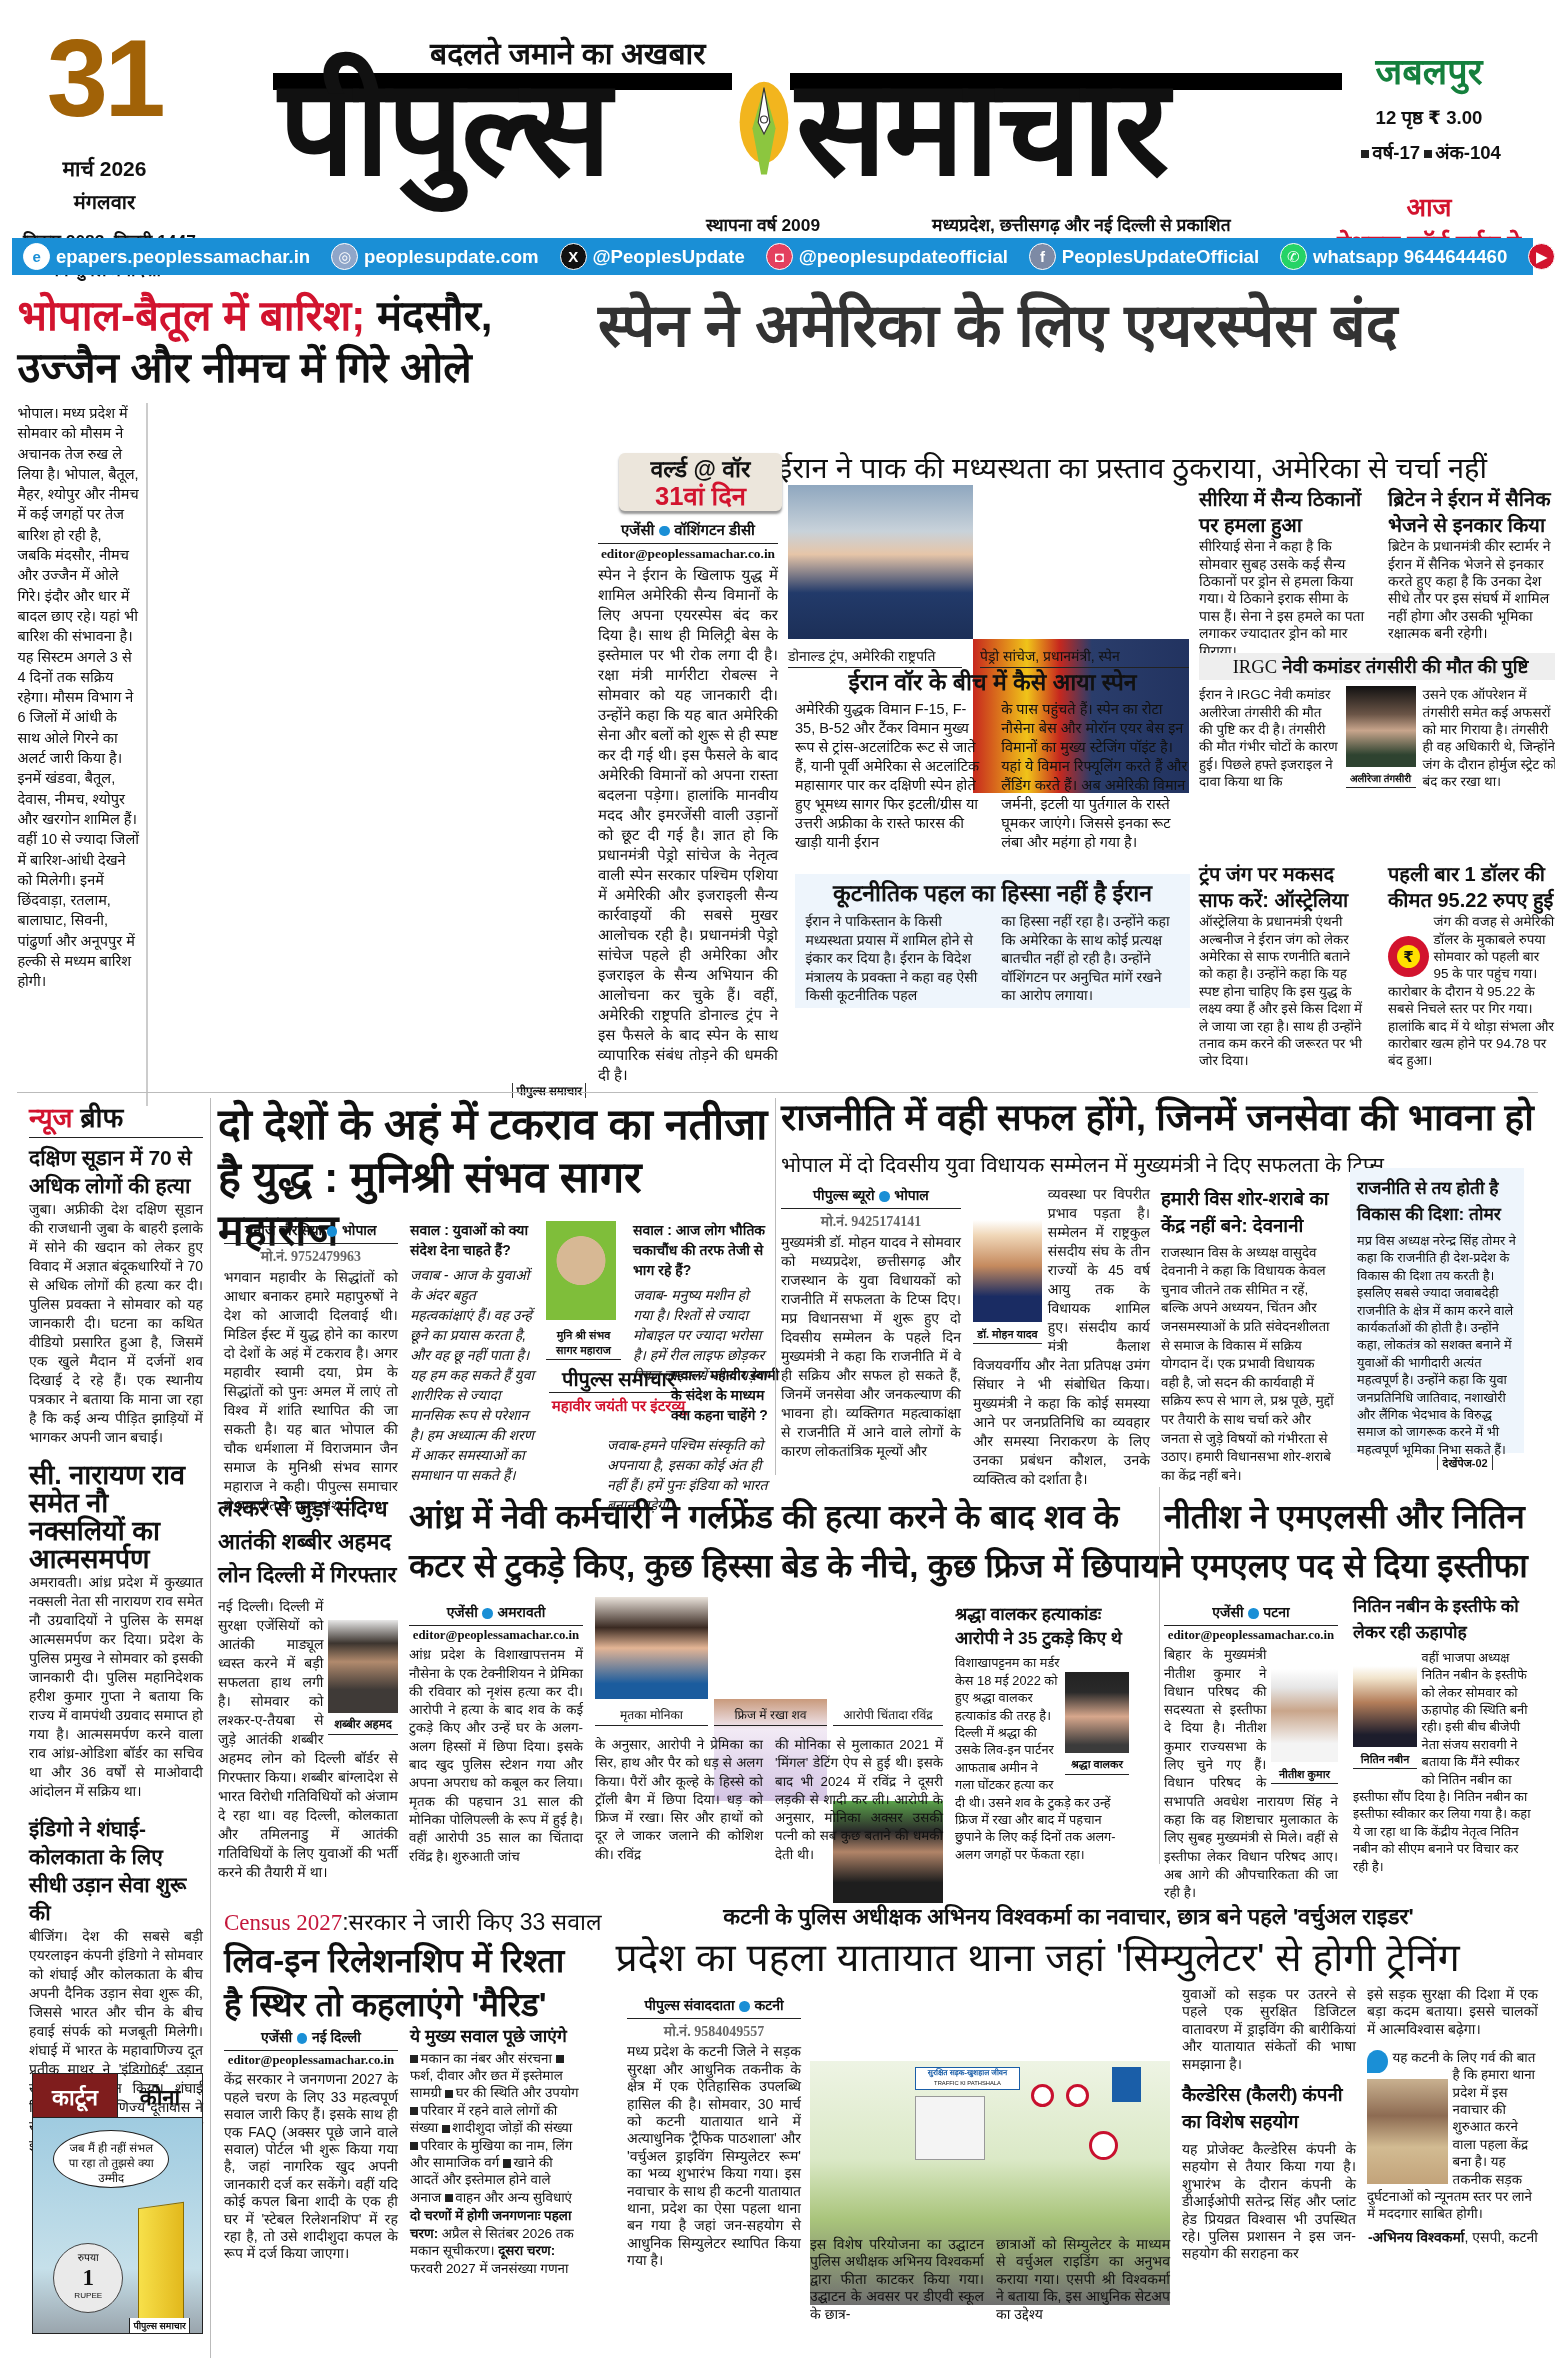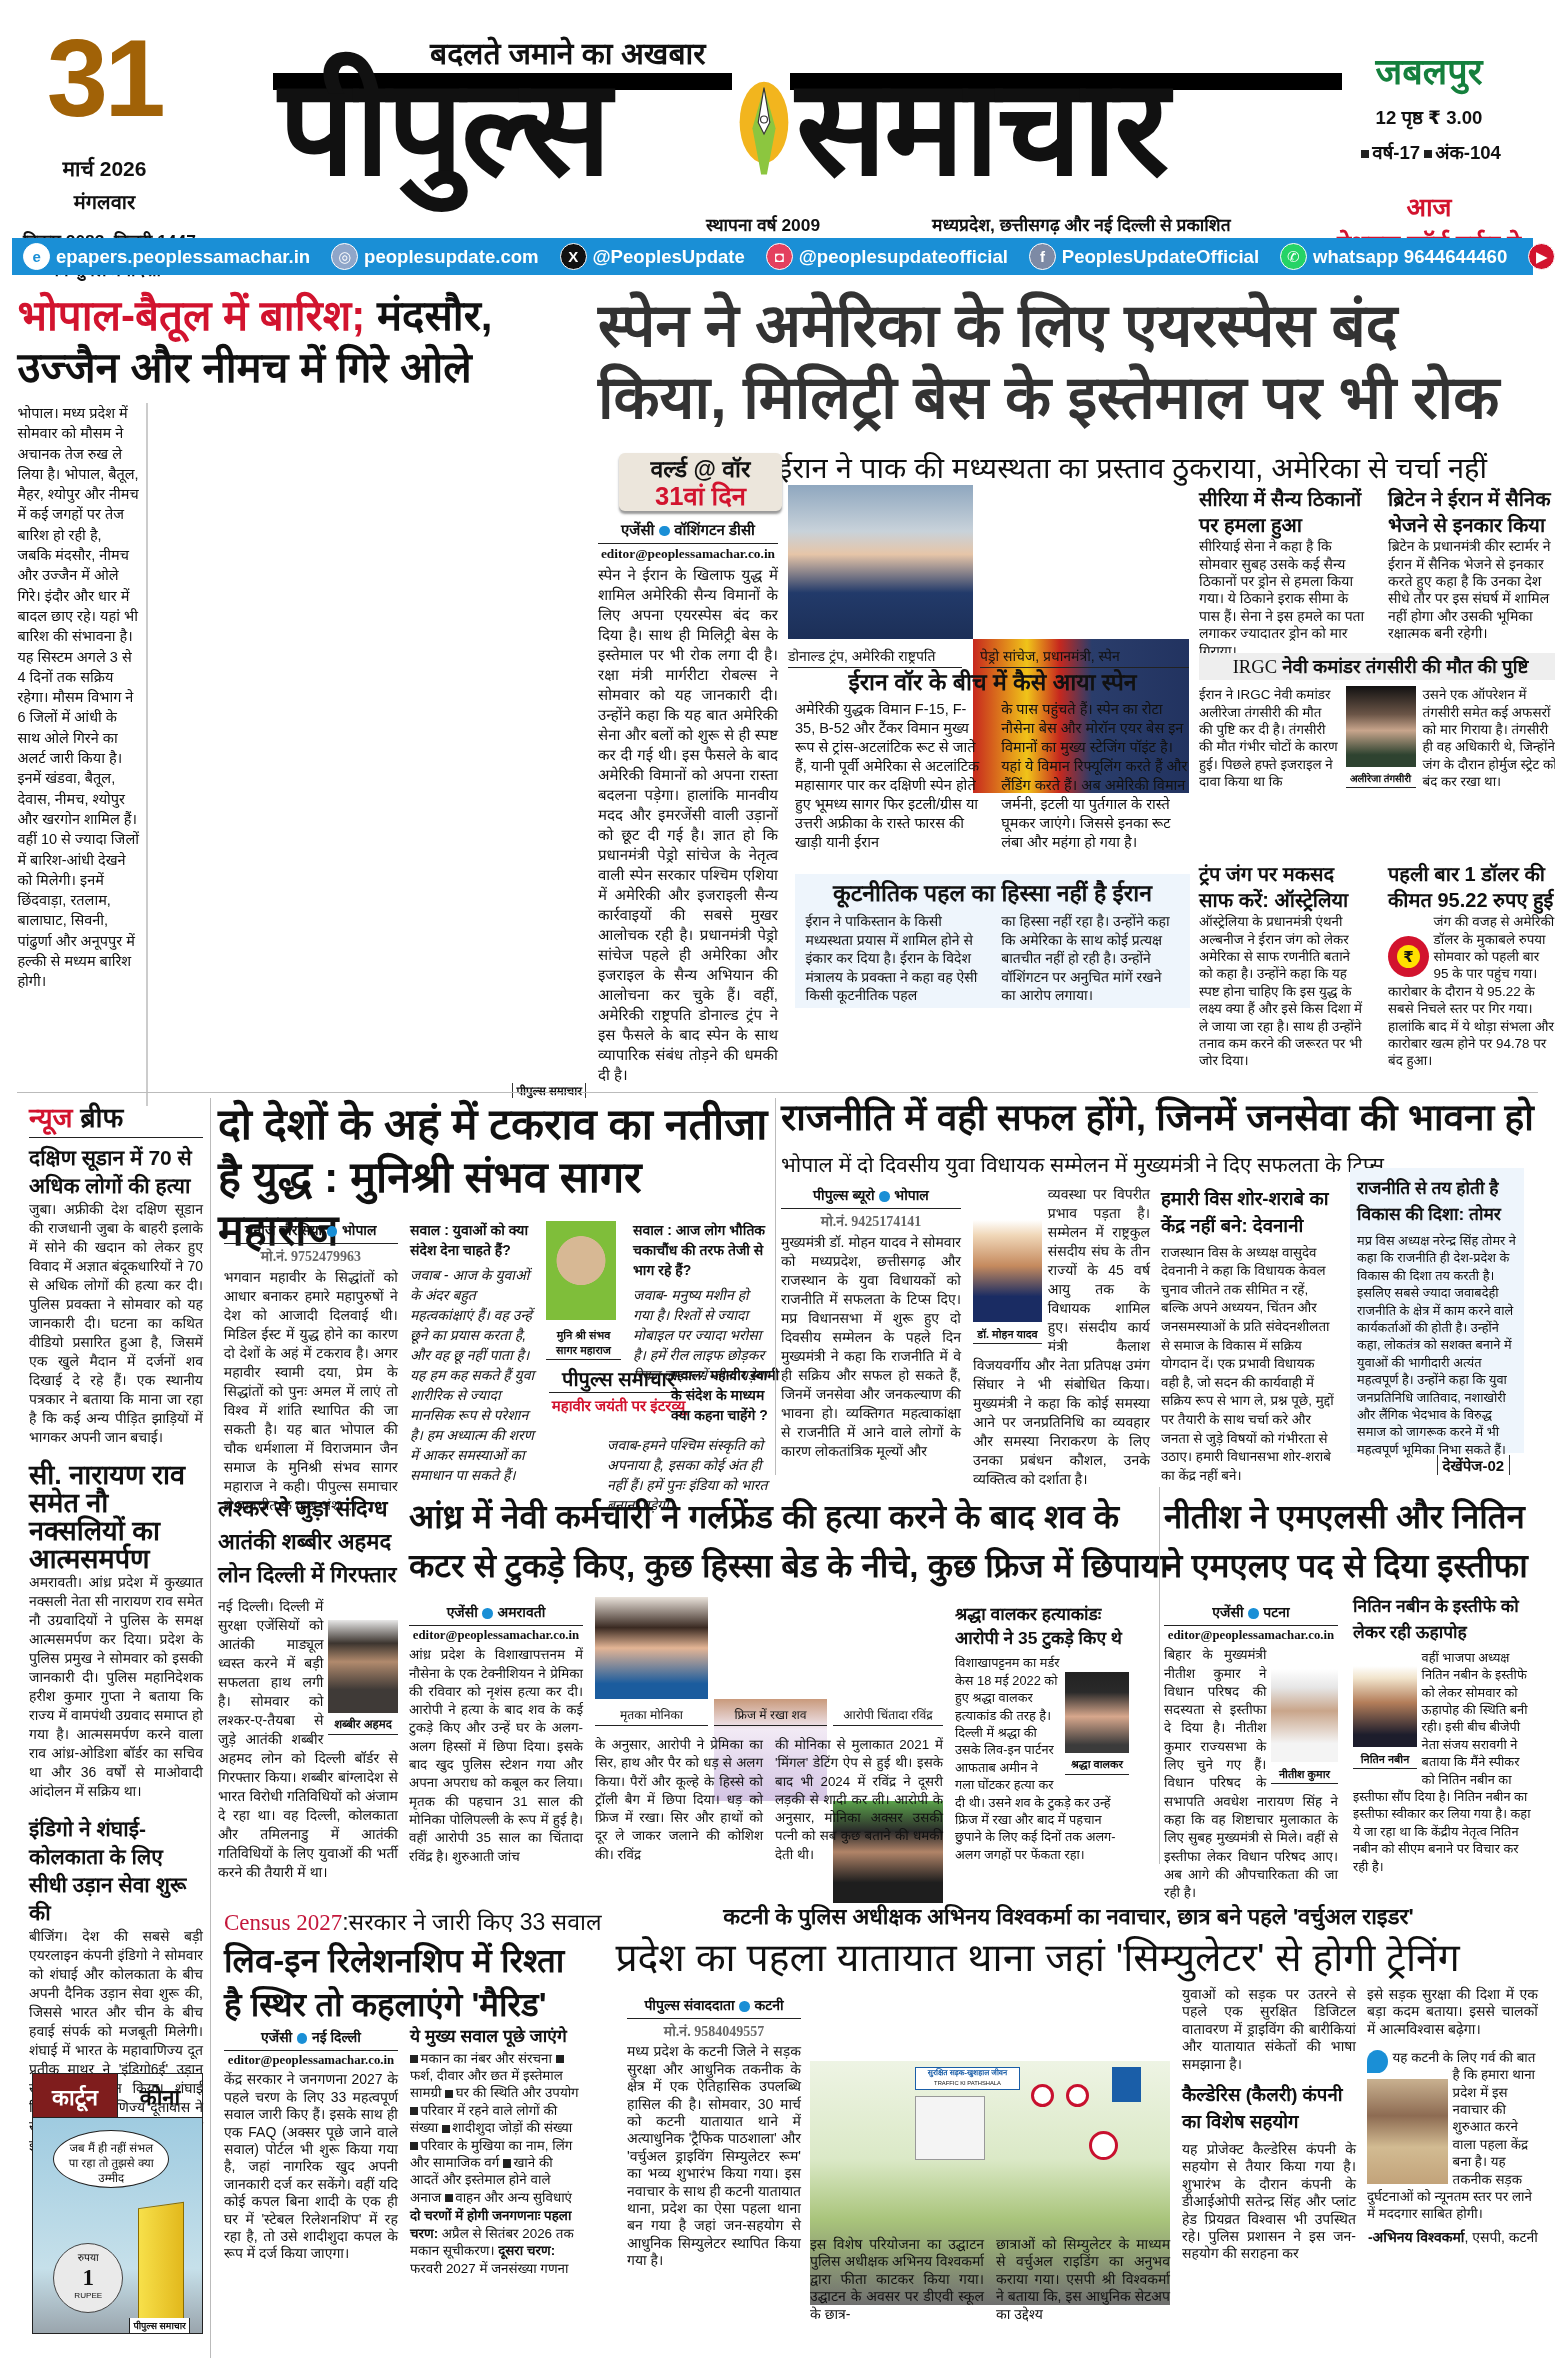--- a/index.html
+++ b/index.html
@@ -109,21 +109,20 @@
     <span>उज्जैन और नीमच में गिरे ओले</span>
   </div>
   <p class="body narrow" style="position:absolute;left:0;top:113px;width:122px;text-align:left;font-size:14.5px;line-height:20.3px">भोपाल। मध्य प्रदेश में सोमवार को मौसम ने अचानक तेज रुख ले लिया है। भोपाल, बैतूल, मैहर, श्योपुर और नीमच में कई जगहों पर तेज बारिश हो रही है, जबकि मंदसौर, नीमच और उज्जैन में ओले गिरे। इंदौर और धार में बादल छाए रहे। यहां भी बारिश की संभावना है। यह सिस्टम अगले 3 से 4 दिनों तक सक्रिय रहेगा। मौसम विभाग ने 6 जिलों में आंधी के साथ ओले गिरने का अलर्ट जारी किया है। इनमें खंडवा, बैतूल, देवास, नीमच, श्योपुर और खरगोन शामिल हैं। वहीं 10 से ज्यादा जिलों में बारिश-आंधी देखने को मिलेगी। इनमें छिंदवाड़ा, रतलाम, बालाघाट, सिवनी, पांढुर्णा और अनूपपुर में हल्की से मध्यम बारिश होगी।</p>
   <div class="abs" style="left:129px;top:113px;width:1.2px;height:703px;background:#ccc"></div>
   <div class="abs" style="right:0;top:793px;font-size:11.6px;font-weight:bold;border-left:1.2px solid #333;border-right:1.2px solid #333;padding:0 3.5px">पीपुल्स समाचार</div>
 </div>
 
 <div class="abs" style="left:598px;top:290px;width:941px;height:801px">
   <div class="hd" style="font-size:60px;line-height:72px;color:#333">
     <div>स्पेन ने अमेरिका के लिए एयरस्पेस बंद</div>
-    <div>किया, मिलिट्री बेस के इस्तेमाल पर भी रोक</div>
   </div>
   <div class="abs" style="left:180px;top:157px;font-size:29px;white-space:nowrap">ईरान ने पाक की मध्यस्थता का प्रस्ताव ठुकराया, अमेरिका से चर्चा नहीं</div>
 
   <div class="abs" style="left:21px;top:163px;width:163px;height:58px;background:#ece6dc;border-radius:5.8px;box-shadow:0 2.3px 2.3px #999;text-align:center;padding-top:3.5px">
     <div style="font-size:23px;font-weight:bold;line-height:25.6px">वर्ल्ड @ वॉर</div>
     <div class="red" style="font-size:25.6px;font-weight:bold;line-height:28px">31वां दिन</div>
   </div>
   <div class="abs" style="left:0;top:229px;width:180px">
     <div class="byline"><span>एजेंसी</span><span class="dot"></span><span>वॉशिंगटन डीसी</span></div>
     <div class="email" style="font-size:13.4px">editor@peoplessamachar.co.in</div>
@@ -255,21 +254,21 @@
     <p class="body" style="font-size:14px;line-height:19px">व्यवस्था पर विपरीत प्रभाव पड़ता है। सम्मेलन में राष्ट्रकुल संसदीय संघ के तीन राज्यों के 45 वर्ष आयु तक के विधायक शामिल हुए। संसदीय कार्य मंत्री कैलाश विजयवर्गीय और नेता प्रतिपक्ष उमंग सिंघार ने भी संबोधित किया। मुख्यमंत्री ने कहा कि कोई समस्या आने पर जनप्रतिनिधि का व्यवहार और समस्या निराकरण के लिए उनका प्रबंधन कौशल, उनके व्यक्तित्व को दर्शाता है।</p>
   </div>
   <div class="abs" style="left:380px;top:87px;width:174px">
     <div class="hd" style="font-size:18.6px;line-height:27px;margin-bottom:4.6px">हमारी विस शोर-शराबे का केंद्र नहीं बने: देवनानी</div>
     <p class="body" style="text-align:left;font-size:13.4px;line-height:18.6px">राजस्थान विस के अध्यक्ष वासुदेव देवनानी ने कहा कि विधायक केवल चुनाव जीतने तक सीमित न रहें, बल्कि अपने अध्ययन, चिंतन और जनसमस्याओं के प्रति संवेदनशीलता से समाज के विकास में सक्रिय योगदान दें। एक प्रभावी विधायक वही है, जो सदन की कार्यवाही में सक्रिय रूप से भाग ले, प्रश्न पूछे, मुद्दों पर तैयारी के साथ चर्चा करे और जनता से जुड़े विषयों को गंभीरता से उठाए। हमारी विधानसभा शोर-शराबे का केंद्र नहीं बने।</p>
   </div>
   <div class="abs shade" style="left:569px;top:70px;width:174px;height:285px;padding:8.1px 7px">
     <div class="hd" style="font-size:17.4px;line-height:25.6px;margin-bottom:4.6px">राजनीति से तय होती है विकास की दिशा: तोमर</div>
     <p class="body" style="text-align:left;font-size:12.8px;line-height:17.4px">मप्र विस अध्यक्ष नरेन्द्र सिंह तोमर ने कहा कि राजनीति ही देश-प्रदेश के विकास की दिशा तय करती है। इसलिए सबसे ज्यादा जवाबदेही राजनीति के क्षेत्र में काम करने वाले कार्यकर्ताओं की होती है। उन्होंने कहा, लोकतंत्र को सशक्त बनाने में युवाओं की भागीदारी अत्यंत महत्वपूर्ण है। उन्होंने कहा कि युवा जनप्रतिनिधि जातिवाद, नशाखोरी और लैंगिक भेदभाव के विरुद्ध समाज को जागरूक करने में भी महत्वपूर्ण भूमिका निभा सकते हैं।</p>
   </div>
-  <div class="abs" style="left:656px;top:357px;font-size:15px;font-weight:bold;border-left:1.2px solid #333;border-right:1.2px solid #333;padding:0 4.6px">देखेंपेज-02</div>
+  <div class="abs" style="left:656px;top:357px;font-size:11px;font-weight:bold;border-left:1.2px solid #333;border-right:1.2px solid #333;padding:0 4.6px">देखेंपेज-02</div>
 </div>
 
 <div class="abs" style="left:218px;top:1492px;width:180px;height:372px">
   <div class="hd" style="font-size:22px;line-height:33px;margin-bottom:5.8px">लश्कर से जुड़ा संदिग्ध आतंकी शब्बीर अहमद लोन दिल्ली में गिरफ्तार</div>
   <div style="float:right;width:70px;margin:23px 0 3.5px 4.6px">
     <div class="photo" style="width:70px;height:93px;background:linear-gradient(180deg,#e8e8e8 0,#3c352f 25%,#b18a6d 45%,#3f3a37 75%)"></div>
     <div class="caption" style="font-size:11.6px">शब्बीर अहमद</div>
   </div>
   <p class="body" style="font-size:14px;line-height:19px">नई दिल्ली। दिल्ली में सुरक्षा एजेंसियों को आतंकी माड्यूल ध्वस्त करने में बड़ी सफलता हाथ लगी है। सोमवार को लश्कर-ए-तैयबा से जुड़े आतंकी शब्बीर अहमद लोन को दिल्ली बॉर्डर से गिरफ्तार किया। शब्बीर बांग्लादेश से भारत विरोधी गतिविधियों को अंजाम दे रहा था। वह दिल्ली, कोलकाता और तमिलनाडु में आतंकी गतिविधियों के लिए युवाओं की भर्ती करने की तैयारी में था।</p>
 </div>

